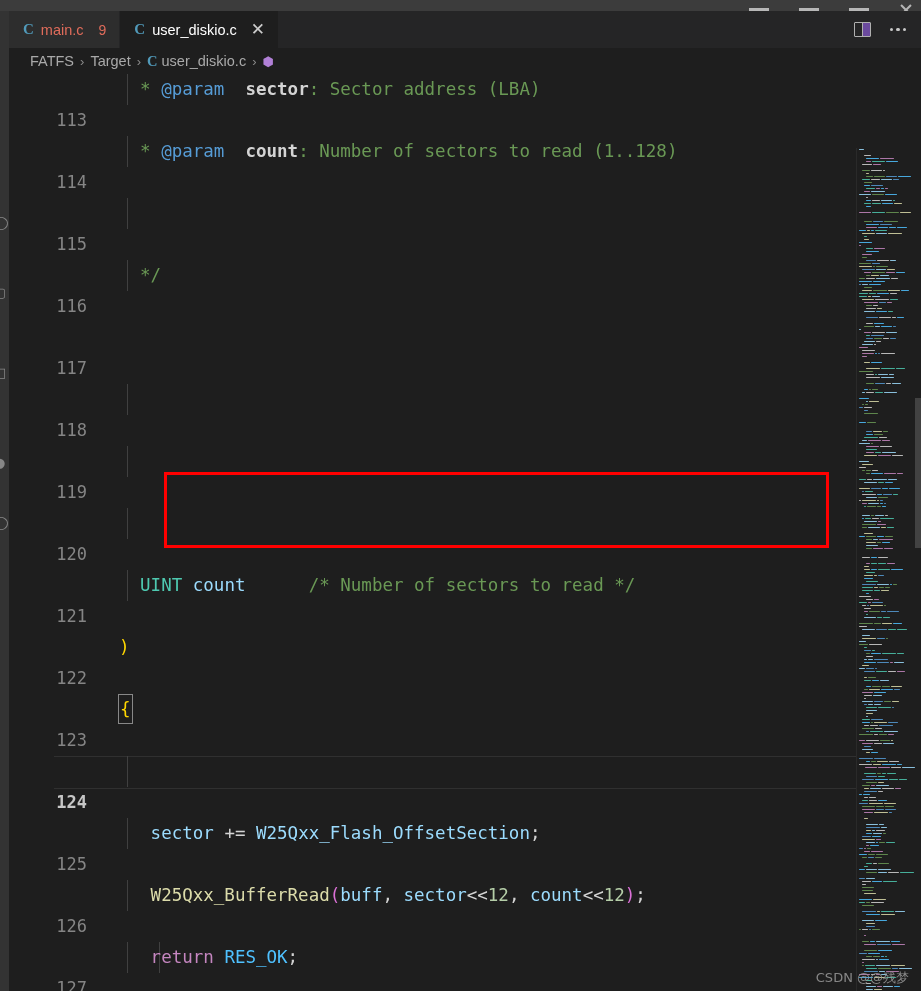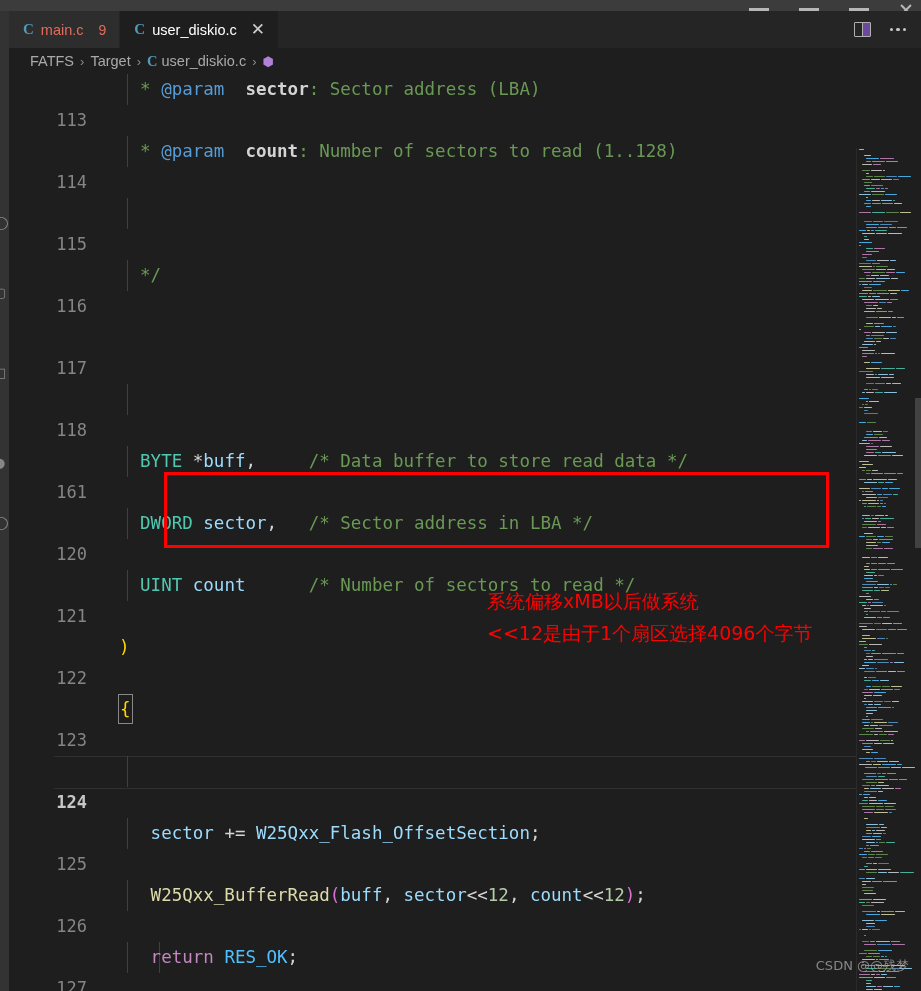--- a/index.html
+++ b/index.html
@@ -163,21 +163,21 @@
   .vscroll {
     position: absolute; top: 74px; right: 0; width: 6px; bottom: 0; background: transparent;
   }
   .vscroll-thumb {
     position: absolute; right: 0; width: 6px; top: 250px; height: 150px;
     background: rgba(121,121,121,.4); border-radius: 0;
   }
 
   
   .watermark {
-    position: absolute; right: 12px; bottom: 16px;
+    position: absolute; right: 12px; bottom: 4px;
     color: #9a9a9a; font-size: 13px; opacity: .85;
     font-family: "DejaVu Sans", sans-serif; white-space: nowrap;
   }
 
   .editor-vert-sep {
     position: absolute; top: 74px; right: 64px; width: 1px; bottom: 0;
     background: #2a2a2a;
   }
 </style>
 </head>
@@ -273,29 +273,27 @@
       <div class="line" style="top:124px">
         <span class="ln">117</span>
       </div>
 
       <div class="line" style="top:155px">
         <span class="ln">118</span>
         <span class="guide" style="left:118px"></span>
       </div>
 
       <div class="line" style="top:186px">
-        <span class="ln">161</span>
+        <span class="ln">119</span>
         <span class="guide" style="left:118px"></span>
-        <span class="code"><span class="c-plain">  </span><span class="c-type">BYTE</span><span class="c-plain"> *</span><span class="c-var">buff</span><span class="c-plain">,     </span><span class="c-comment">/* Data buffer to store read data */</span></span>
       </div>
 
       <div class="line" style="top:217px">
         <span class="ln">120</span>
         <span class="guide" style="left:118px"></span>
-        <span class="code"><span class="c-plain">  </span><span class="c-type">DWORD</span><span class="c-plain"> </span><span class="c-var">sector</span><span class="c-plain">,   </span><span class="c-comment">/* Sector address in LBA */</span></span>
       </div>
 
       <div class="line" style="top:248px">
         <span class="ln">121</span>
         <span class="guide" style="left:118px"></span>
         <span class="code"><span class="c-plain">  </span><span class="c-type">UINT</span><span class="c-plain"> </span><span class="c-var">count</span><span class="c-plain">      </span><span class="c-comment">/* Number of sectors to read */</span></span>
       </div>
 
       <div class="line" style="top:279px">
         <span class="ln">122</span>
@@ -328,22 +326,20 @@
         <span class="ln">127</span>
         <span class="guide" style="left:118px"></span>
         <span class="guide" style="left:150px"></span>
         <span class="code"><span class="c-plain">   </span><span class="c-kw">return</span><span class="c-plain"> </span><span class="c-const">RES_OK</span><span class="c-plain">;</span></span>
       </div>
 
     </div>
 
     <div class="red-box"></div>
 
-    <div class="cn-note"><span>系统偏移xMB以后做系统</span>
-<span>&lt;&lt;12是由于1个扇区选择4096个字节</span></div>
 
     <div class="editor-vert-sep"></div>
 
     <div class="minimap">
         <div class="mm-row">
           <div class="mm-seg" style="width: 5px; background: rgb(156, 220, 254);"></div>
         </div>
         <div class="mm-row"></div>
         <div class="mm-row">
           <div class="mm-seg" style="width: 4px; background: transparent;"></div>

